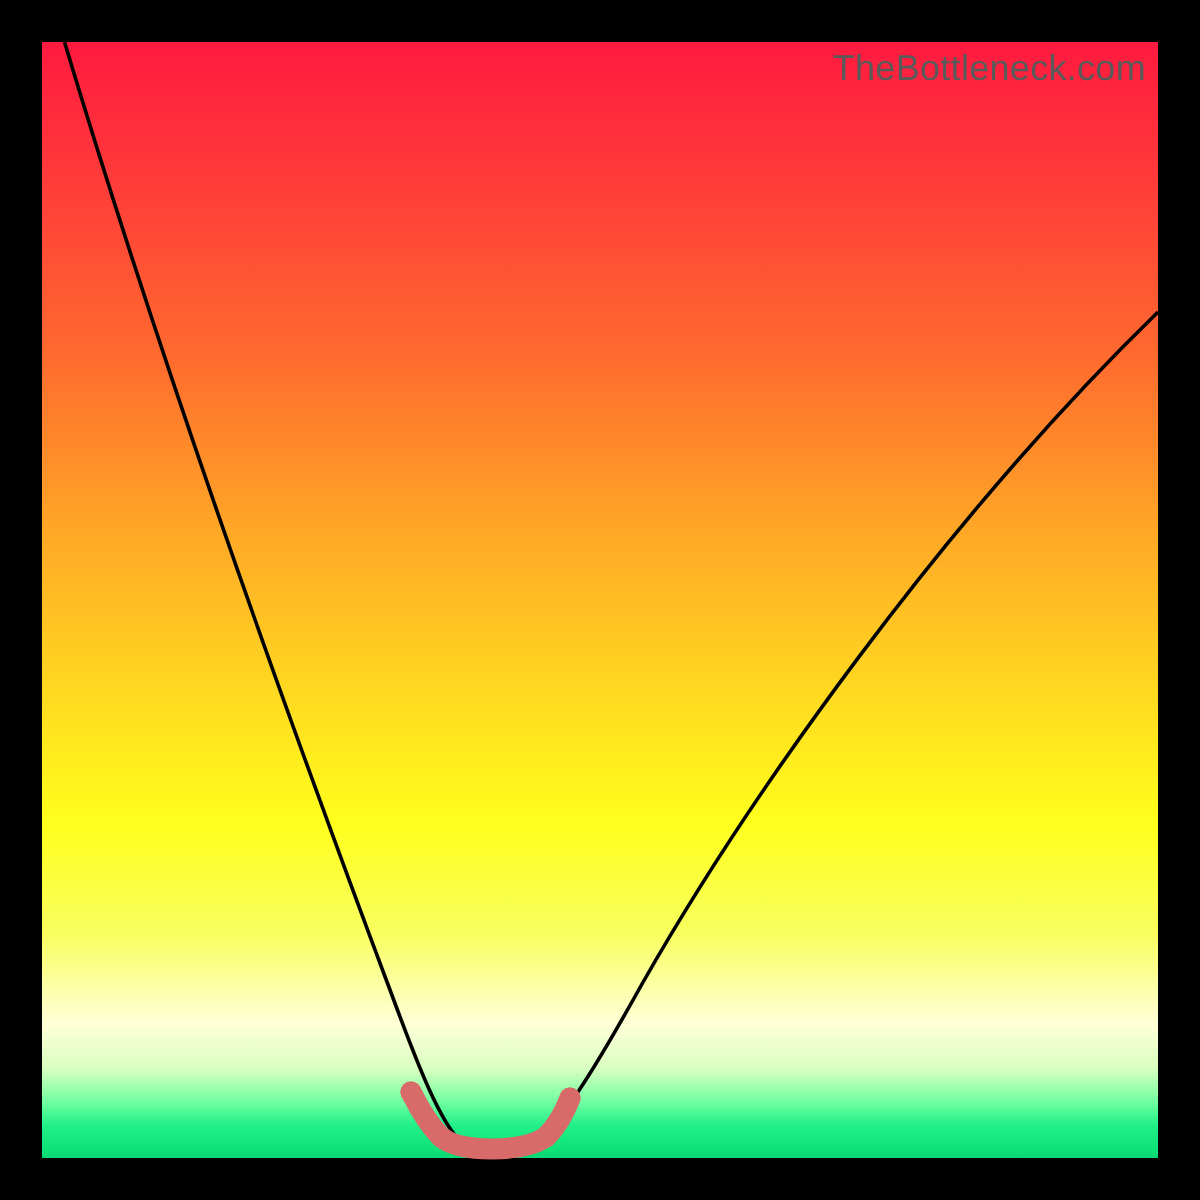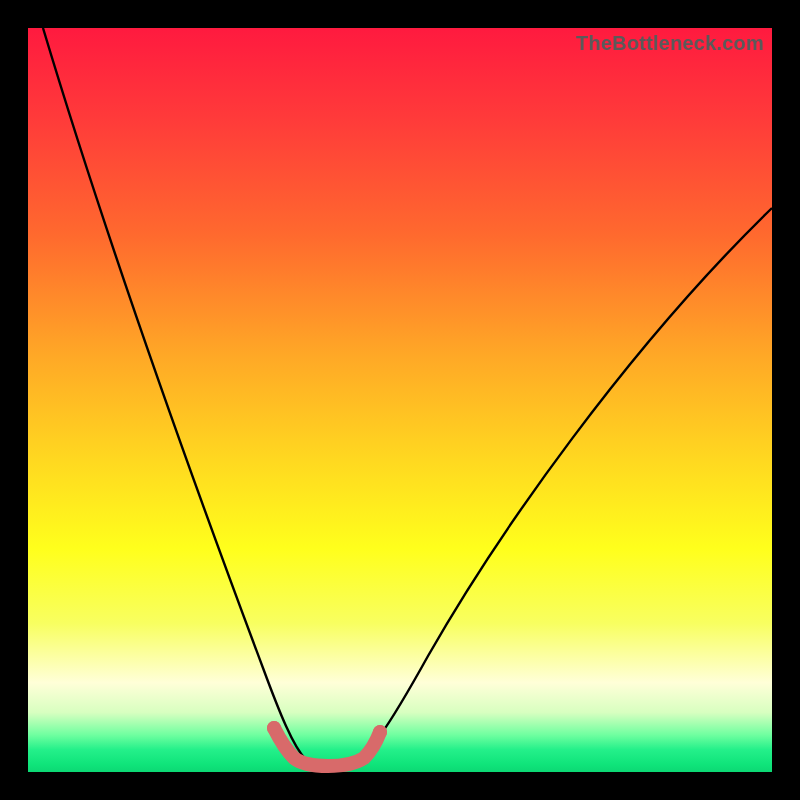--- a/index.html
+++ b/index.html
@@ -38,23 +38,23 @@
       #24f08a 97%,
       #0fe47a 99%,
       #0cd874 100%
     );
   }
   .watermark {
     position: absolute;
     top: 4px;
     right: 8px;
     color: #5a5a5a;
-    font-size: 20px;
+    font-size: 24px;
     letter-spacing: 0.2px;
-    font-weight: 700;
+    font-weight: 400;
     user-select: none;
     margin-left: 48px;
   }
   svg.curve {
     position: absolute;
     left: 0; top: 0;
     width: 744px;
     height: 744px;
     overflow: visible;
   }

